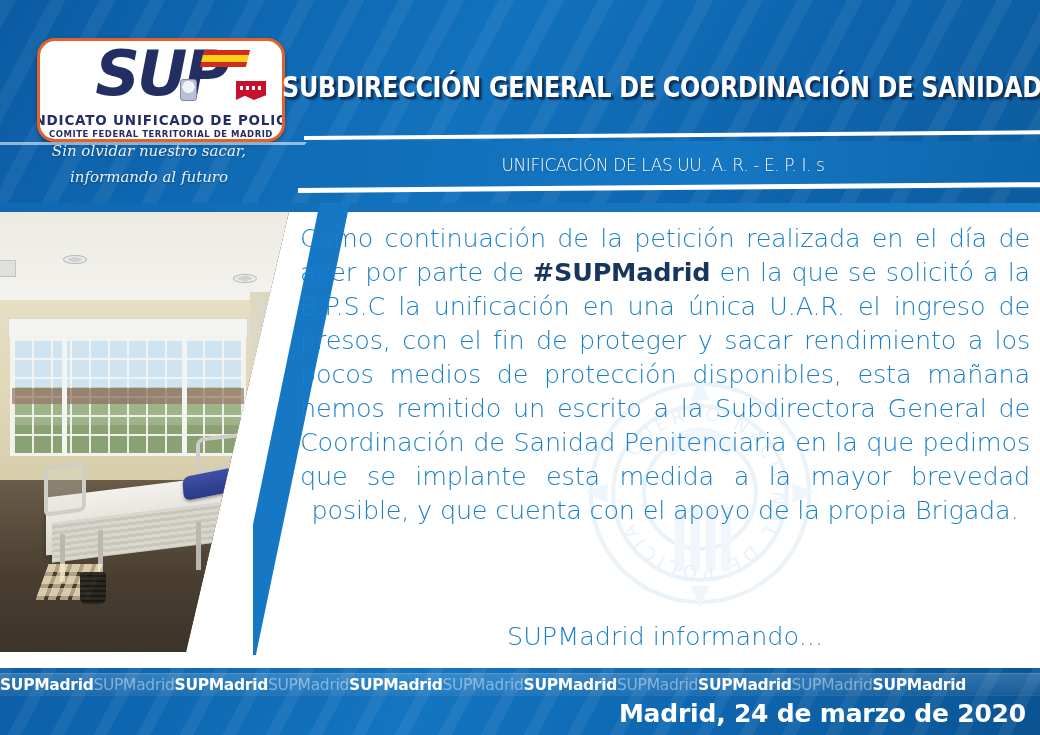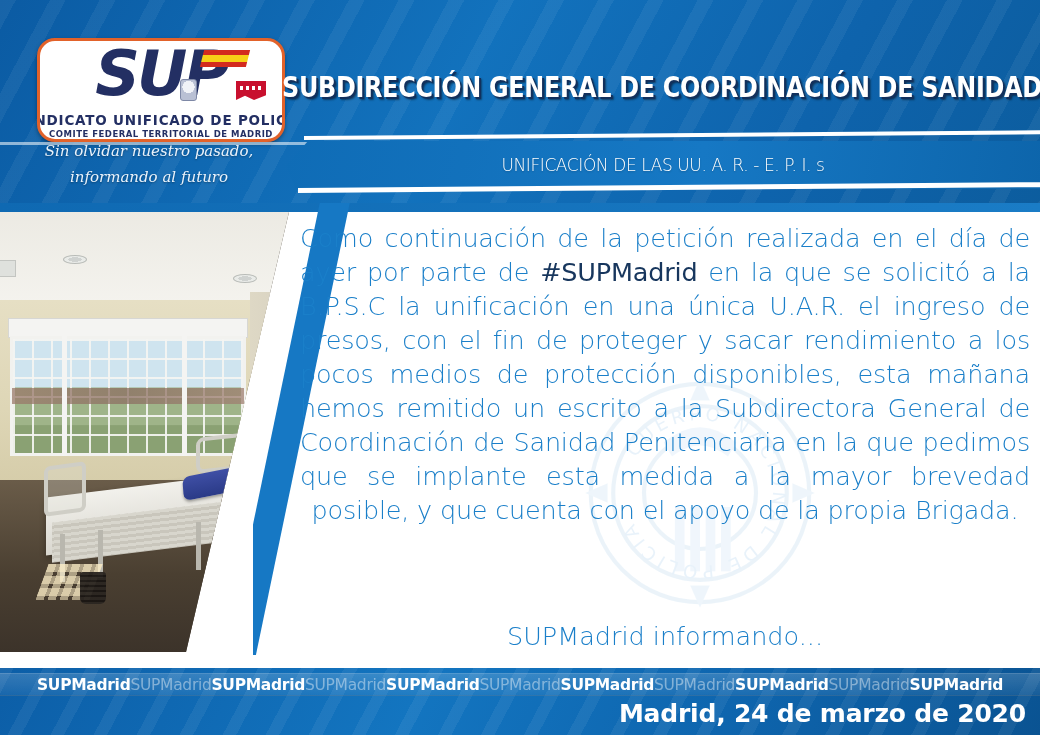--- a/index.html
+++ b/index.html
@@ -215,21 +215,21 @@
     position:absolute;left:560px;top:150px;width:280px;height:280px;opacity:.5;
     pointer-events:none;
   }
 
   
   .body-text{
     position:absolute;left:300px;top:18px;width:730px;
     color:#1a7fc9;font-size:25.5px;line-height:34px;text-align:justify;text-align-last:center;
     font-family:"DejaVu Sans", sans-serif;font-weight:300;letter-spacing:-0.2px;
   }
-  .body-text b{color:#17365d;font-weight:normal;margin-top:26px;}
+  .body-text b{color:#17365d;font-weight:bold;margin-top:26px;}
   .closing{
     position:absolute;left:300px;top:418px;width:730px;text-align:center;
     color:#1a7fc9;font-size:25.5px;font-weight:300;
     font-family:"DejaVu Sans", sans-serif;
   }
 
   
   .footer{
     position:absolute;left:0;top:668px;width:1040px;height:67px;
     background:linear-gradient(115deg,#0c5ea7 0%,#1375c0 40%,#0e65ae 70%,#0a5392 100%);
@@ -239,21 +239,21 @@
     position:absolute;inset:0;
     background:repeating-linear-gradient(118deg,
       rgba(255,255,255,0.06) 0px, rgba(255,255,255,0.06) 12px,
       rgba(255,255,255,0) 12px, rgba(255,255,255,0) 38px);
   }
   .tag-band{
     position:absolute;left:0;top:5px;width:1040px;height:23px;
     background:linear-gradient(to bottom,rgba(255,255,255,.16),rgba(255,255,255,.05));
     border-top:1px solid rgba(255,255,255,.22);
     border-bottom:1px solid rgba(0,0,0,.12);
-    overflow:hidden;white-space:nowrap;text-align:center;
+    overflow:hidden;white-space:nowrap;
   }
   .tag-band span{
     font-size:15.5px;line-height:23px;font-family:"DejaVu Sans", sans-serif;
     letter-spacing:-0.3px;
   }
   .tag-strong{color:#ffffff;font-weight:bold;}
   .tag-soft{color:rgba(255,255,255,.42);font-weight:normal;}
   .footer-hash{
     position:absolute;left:22px;top:31px;color:#ffffff;font-size:25px;
     font-family:"DejaVu Sans", sans-serif;font-weight:300;letter-spacing:-0.2px;
@@ -280,21 +280,21 @@
           </div>
       </div>
       <div class="logo-l1">SINDICATO UNIFICADO DE POLICIA</div>
       <div class="logo-l2">COMITE FEDERAL TERRITORIAL DE MADRID</div>
     </div>
     <div class="header-title">SUBDIRECCIÓN GENERAL DE COORDINACIÓN DE SANIDAD PENITENCIARIA</div>
     <div class="header-sep"></div>
   </div>
 
   <div class="slogan">
-    <div>Sin olvidar nuestro pasado,</div>
+    <div>Sin olvidar nuestro sacar,</div>
     <div>informando al futuro</div>
   </div>
 
   <div class="banner-wrap">
     <div class="banner-line-top"></div>
     <div class="banner-body"></div>
     <div class="banner-line-bot"></div>
     <div class="banner-text">UNIFICACIÓN DE LAS UU. A. R. - E. P. I. s</div>
   </div>
 

